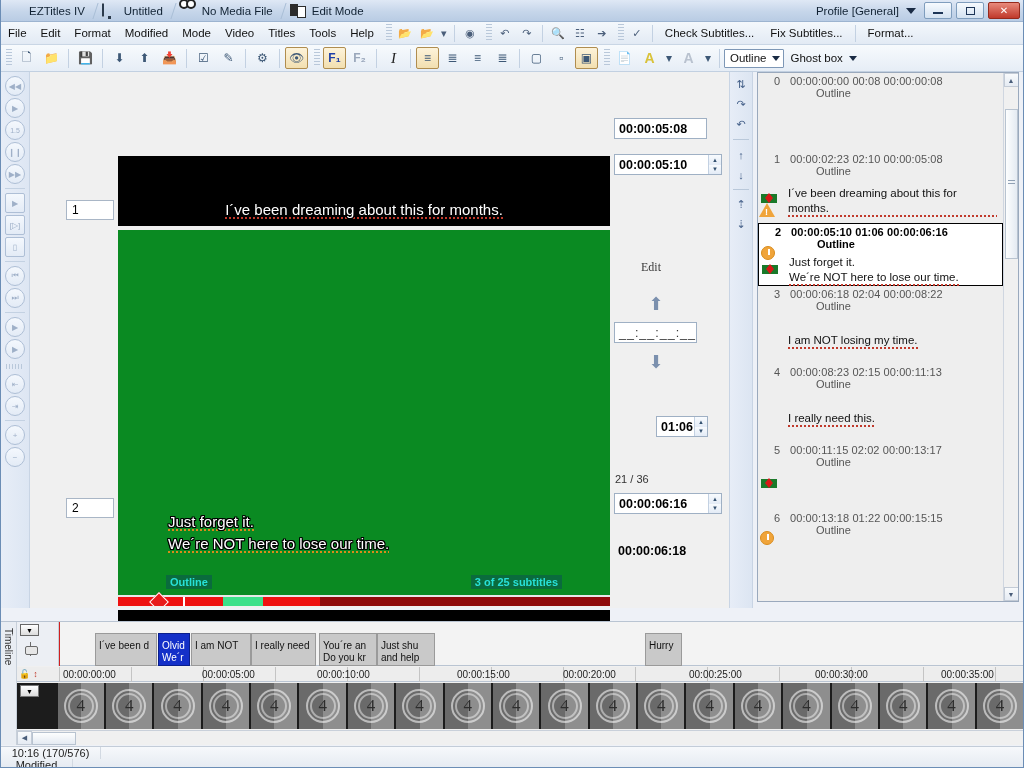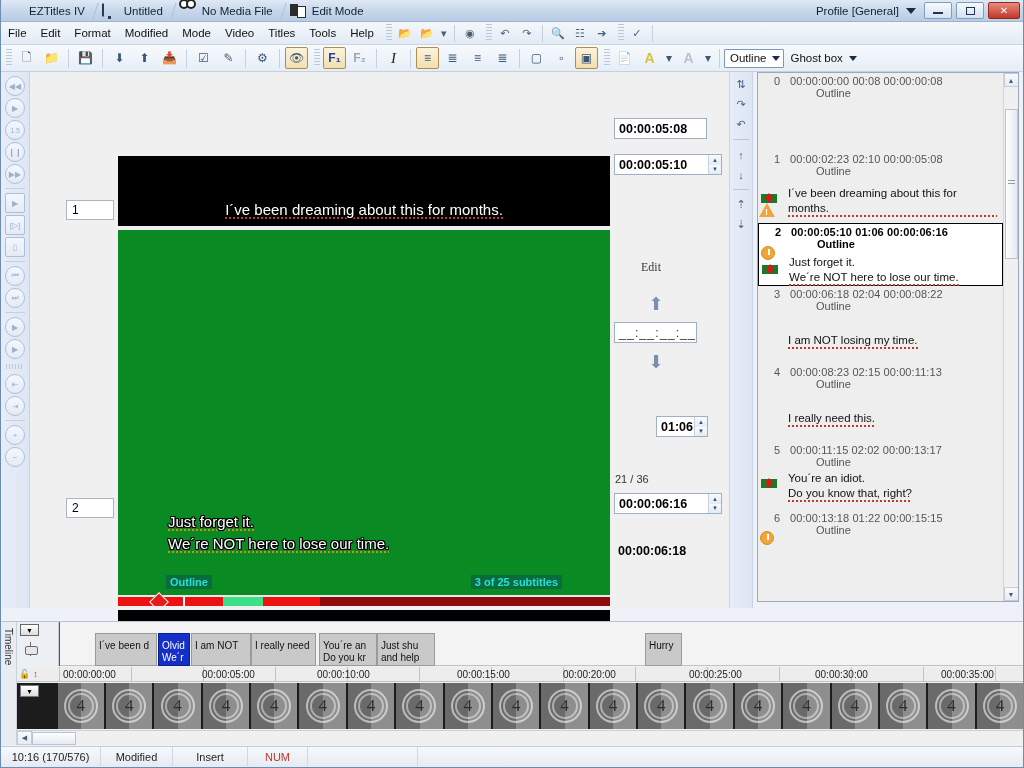--- a/index.html
+++ b/index.html
@@ -210,21 +210,21 @@
            background:linear-gradient(#fff,#dcdcdc);display:flex;align-items:center;justify-content:center;font-size:7px; }
   .hscroll { position:absolute; left:0; bottom:0; width:100%; height:15px; background:#f0f0f0;
              border-top:1px solid #c9d0da; display:flex; align-items:center; }
   .hsa { width:15px;height:14px;display:flex;align-items:center;justify-content:center;font-size:7px;color:#4a5e7a;
          background:linear-gradient(#f8fafc,#e5ebf3);border:1px solid #c3cbd6; }
   .hsthumb { height:13px; width:44px; background:linear-gradient(#fdfefe,#e4eaf2); border:1px solid #b8c3d0; }
 
   
   .statusbar { position:absolute; left:0; bottom:0; width:1024px; height:21px;
                background:linear-gradient(#f6f8fb,#e6ebf2); border-top:1px solid #c3ccd8;
-               display:flex; font-size:11px; color:#222; }
+               display:flex; font-size:11px; color:#222;flex-direction:column; }
   .scell { height:19px; display:flex; align-items:center; justify-content:center;
            border-right:1px solid #d2d9e2; padding:0 6px; }
   .num-red { color:#c0392b; }
 </style>
 </head>
 <body>
 
 <div id="app">
 
   <div class="titlebar">
@@ -281,20 +281,26 @@
     <div class="mb-gripper"></div>
     <div class="tool-sm">↶</div>
     <div class="tool-sm">↷</div>
     <div class="mb-sep"></div>
     <div class="tool-sm">🔍</div>
     <div class="tool-sm">☷</div>
     <div class="tool-sm">➔</div>
     <div class="mb-gripper"></div>
     <div class="tool-sm">✓</div>
     <div class="mb-sep"></div>
+    <div class="mb-right">
+      <div class="mb-btn">Check Subtitles...</div>
+      <div class="mb-btn">Fix Subtitles...</div>
+      <div class="mb-sep"></div>
+      <div class="mb-btn">Format...</div>
+    </div>
   </div>
 
   <div class="toolbar2">
     <div class="mb-gripper"></div>
     <div class="tbtn">🗋</div>
     <div class="tbtn">📁</div>
     <div class="tsep"></div>
     <div class="tbtn">💾</div>
     <div class="tsep"></div>
     <div class="tbtn">⬇</div>
@@ -527,22 +533,20 @@
             <div class="lhead">
               <span class="lnum">5</span>
               <span class="ltimes">
                 <span>00:00:11:15</span>
                 <span>02:02</span>
                 <span>00:00:13:17</span>
               </span>
             </div>
             <div class="lstyle">Outline</div>
             <div class="badge-box" style="top:36px;"><span class="bb"></span></div>
-            <div class="ltext spell" style="margin-top:3px;white-space:pre-line;display:inline-block;">You´re an idiot.
-Do you know that, right?</div>
           </div>
 
           <div class="lrow" style="height:40px;">
             <div class="lhead">
               <span class="lnum">6</span>
               <span class="ltimes">
                 <span>00:00:13:18</span>
                 <span>01:22</span>
                 <span>00:00:15:15</span>
               </span>

